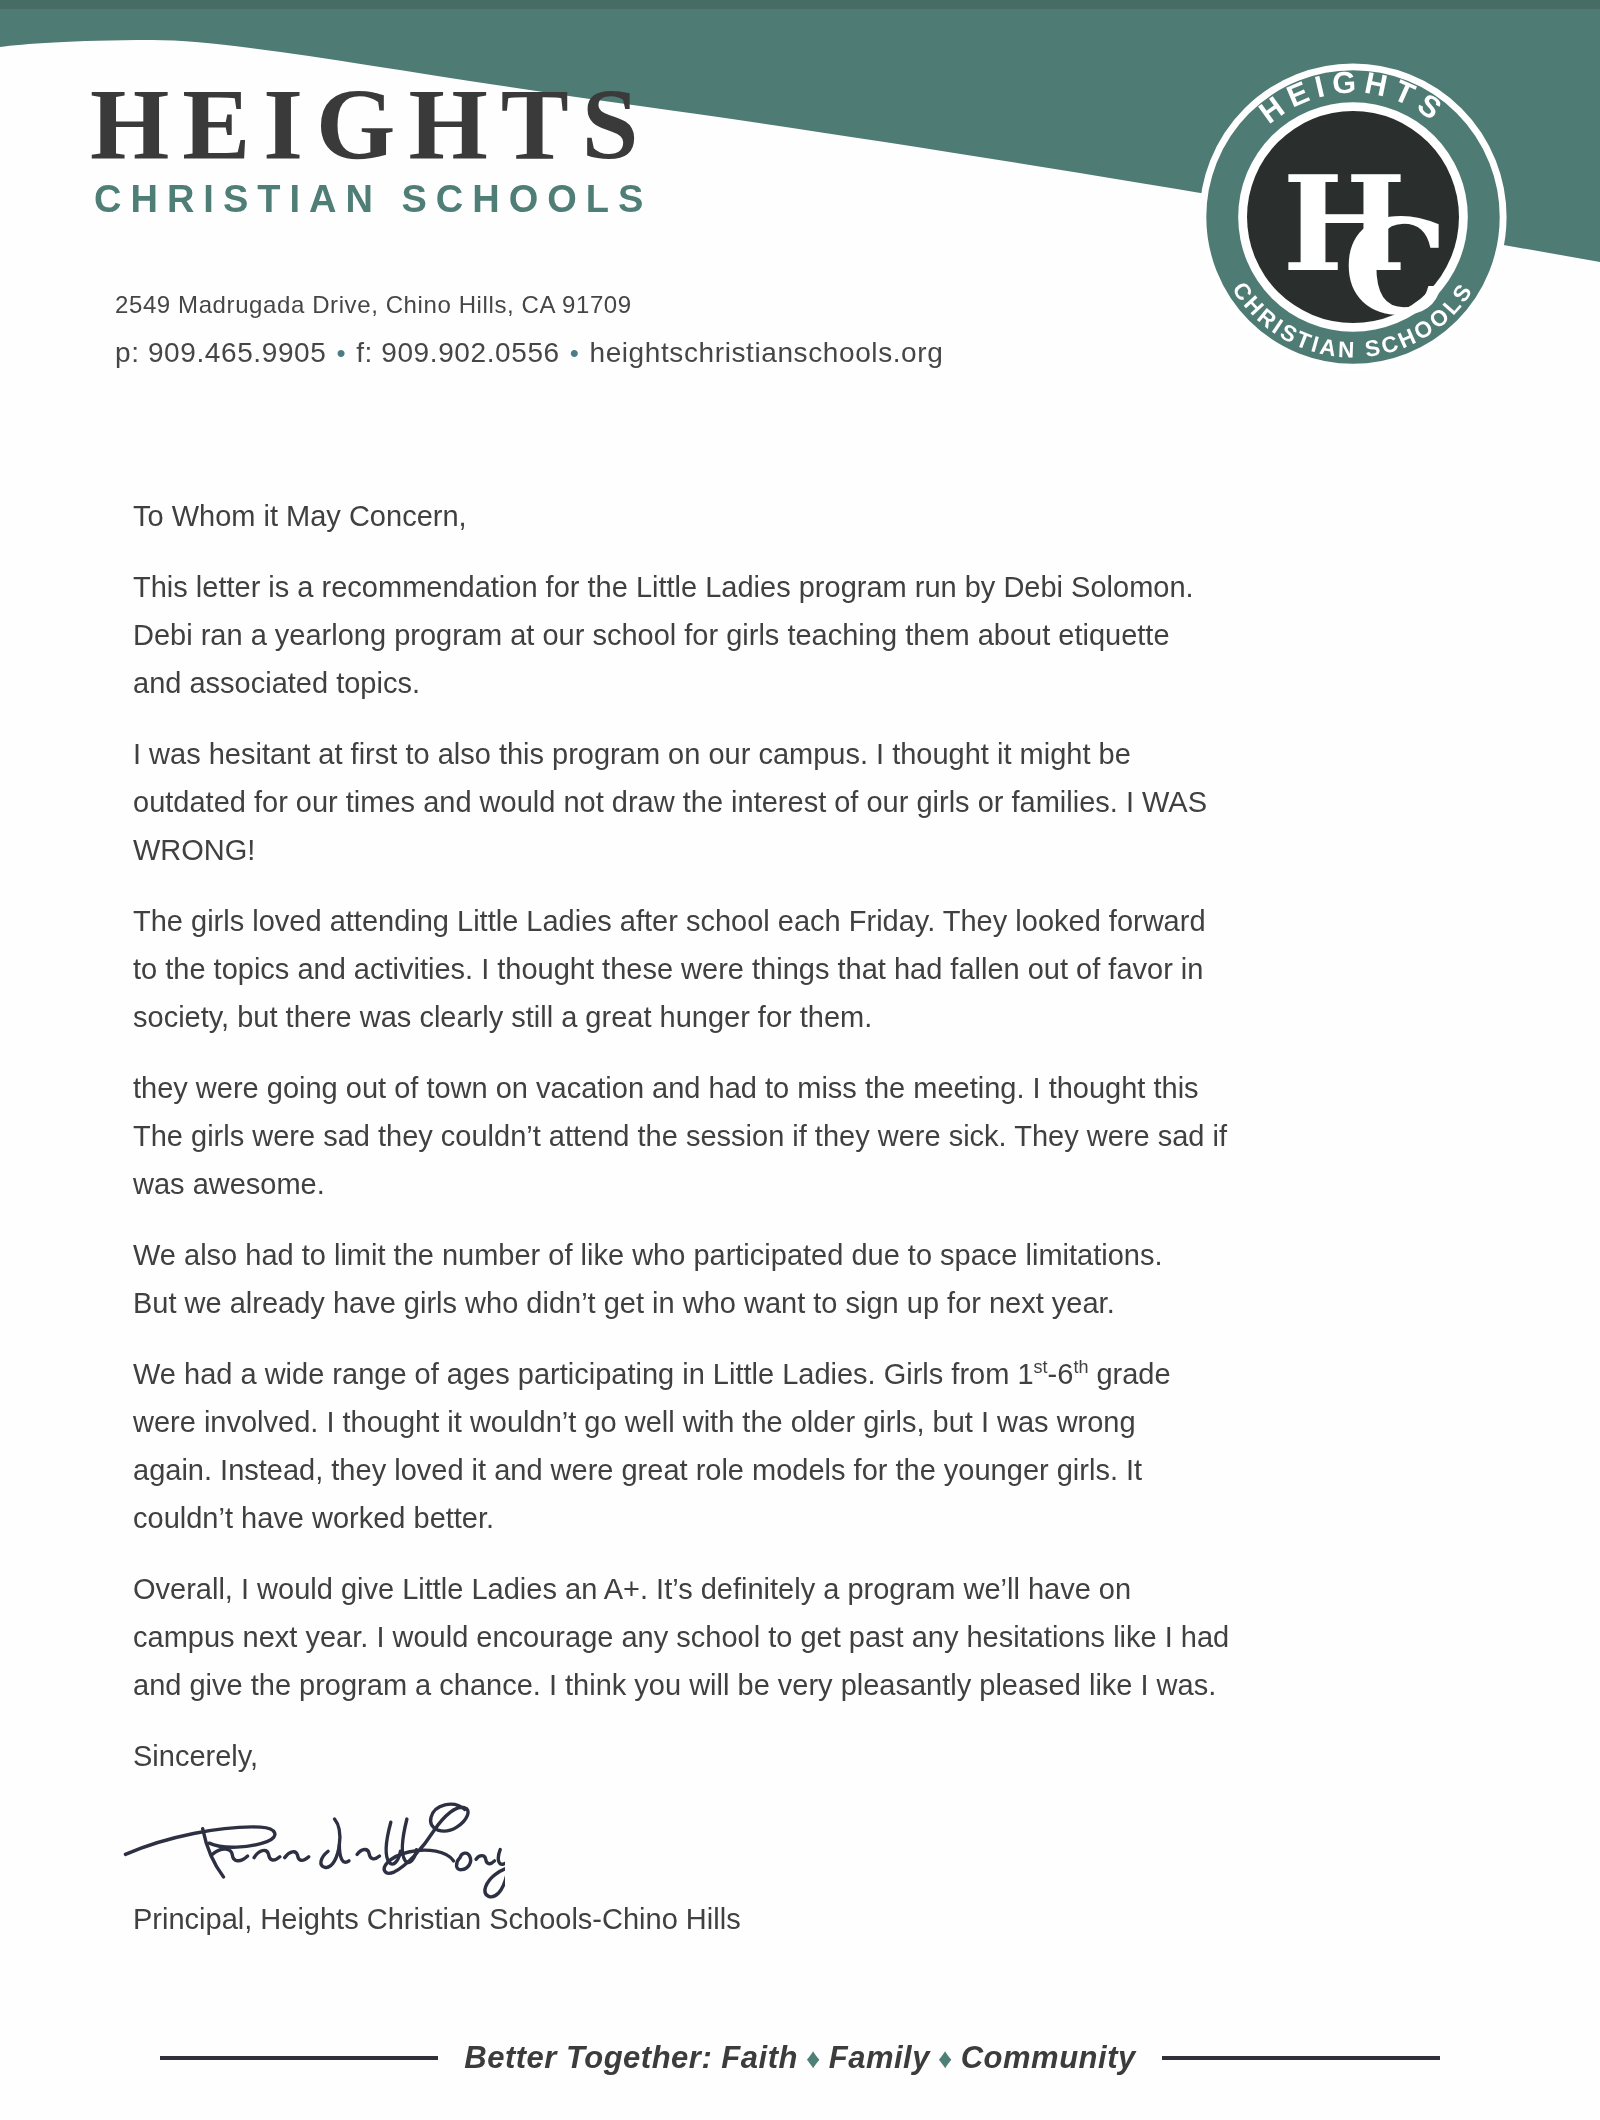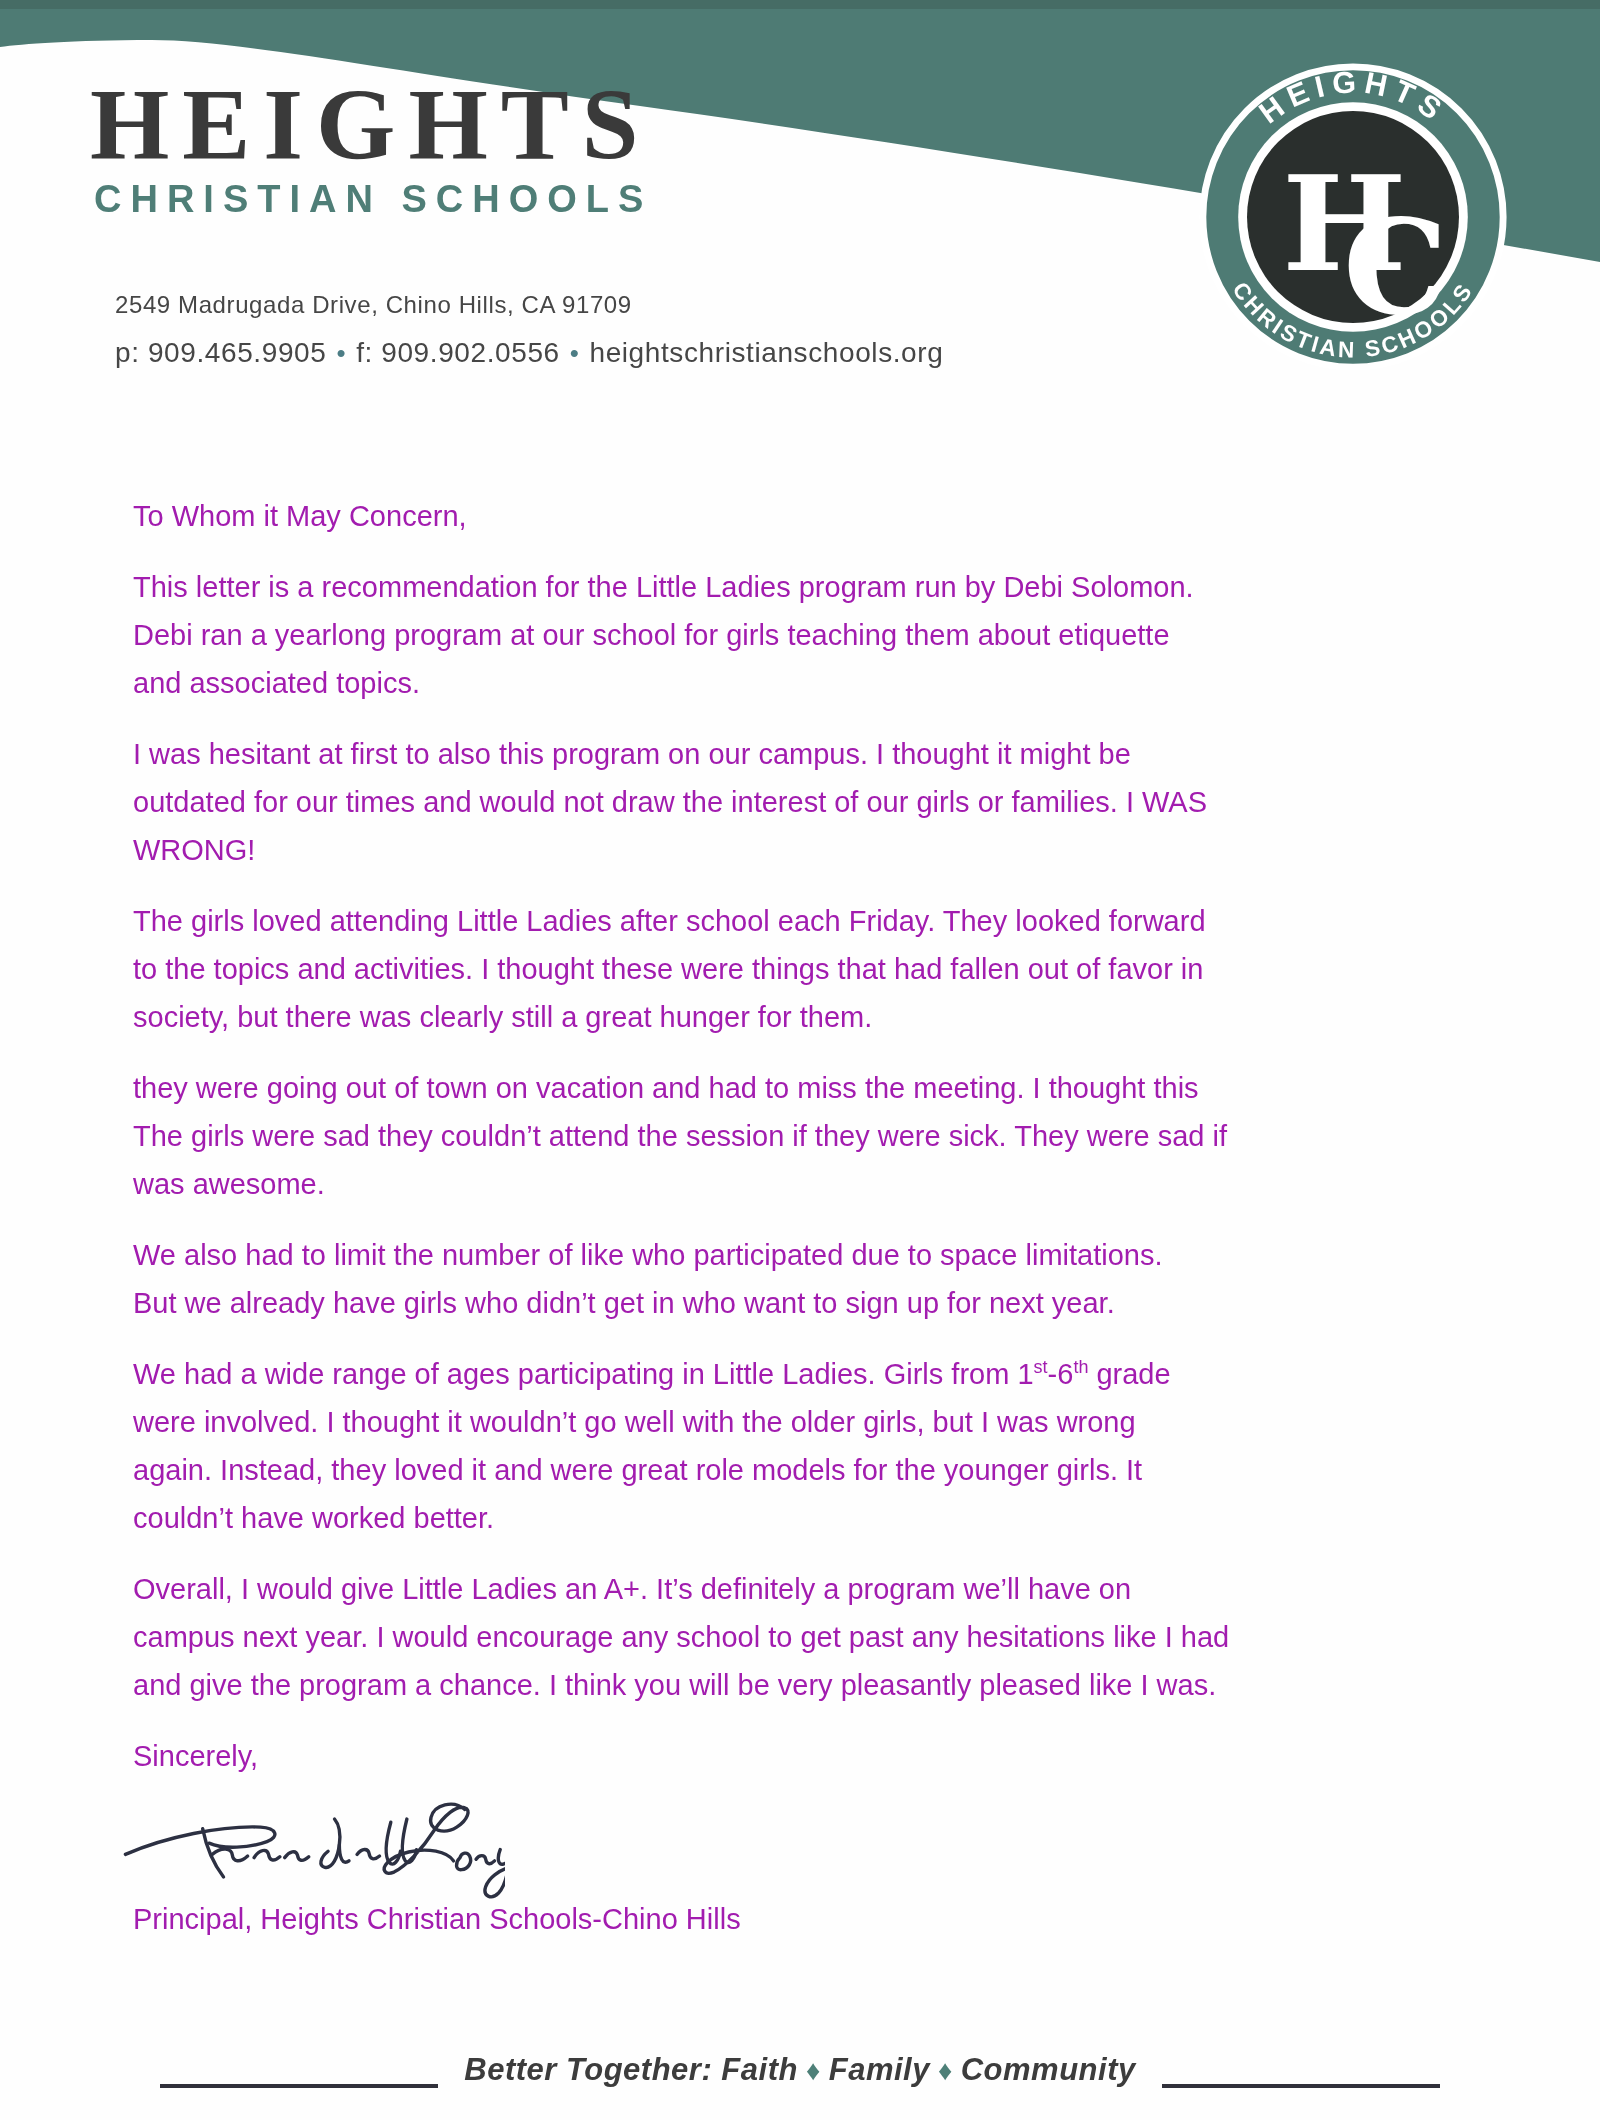--- a/index.html
+++ b/index.html
@@ -30,31 +30,31 @@
   }
   .brand-contact{
     position:absolute;left:115px;top:337px;
     font-size:28px;color:#464646;letter-spacing:0.6px;white-space:nowrap;
   }
   .brand-contact .dot{color:#4c7d85;font-size:26px;padding:0 10px;}
   .logo-wrap{position:absolute;left:1196px;top:60px;width:314px;height:314px;}
   
   .letter{
     position:absolute;left:133px;top:492px;width:1330px;
-    font-size:29px;color:#a21caf;
+    font-size:29px;color:#404040;
   }
   .para{margin:0 0 23px 0;line-height:48px;}
   .para .line{white-space:nowrap;height:48px;}
   sup{font-size:18px;line-height:0;}
   .sig-block{position:relative;height:92px;}
   .sig-svg{position:absolute;left:-14px;top:-14px;width:386px;height:126px;}
   
   .footer{
     position:absolute;left:0;top:2028px;width:1600px;height:60px;
-    display:flex;align-items:flex-end;justify-content:center;
+    display:flex;align-items:center;justify-content:center;
   }
   .footer .rule{height:4px;background:#30303a;width:278px;flex:none;}
   .footer .motto{
     font-size:31px;font-style:italic;font-weight:bold;color:#3c3c3c;
     margin:0 26px;white-space:nowrap;letter-spacing:0.5px;
   }
   .footer .diamond{color:#4e8078;font-style:normal;padding:0 8px;font-size:28px;}
 </style>
 </head>
 <body>

